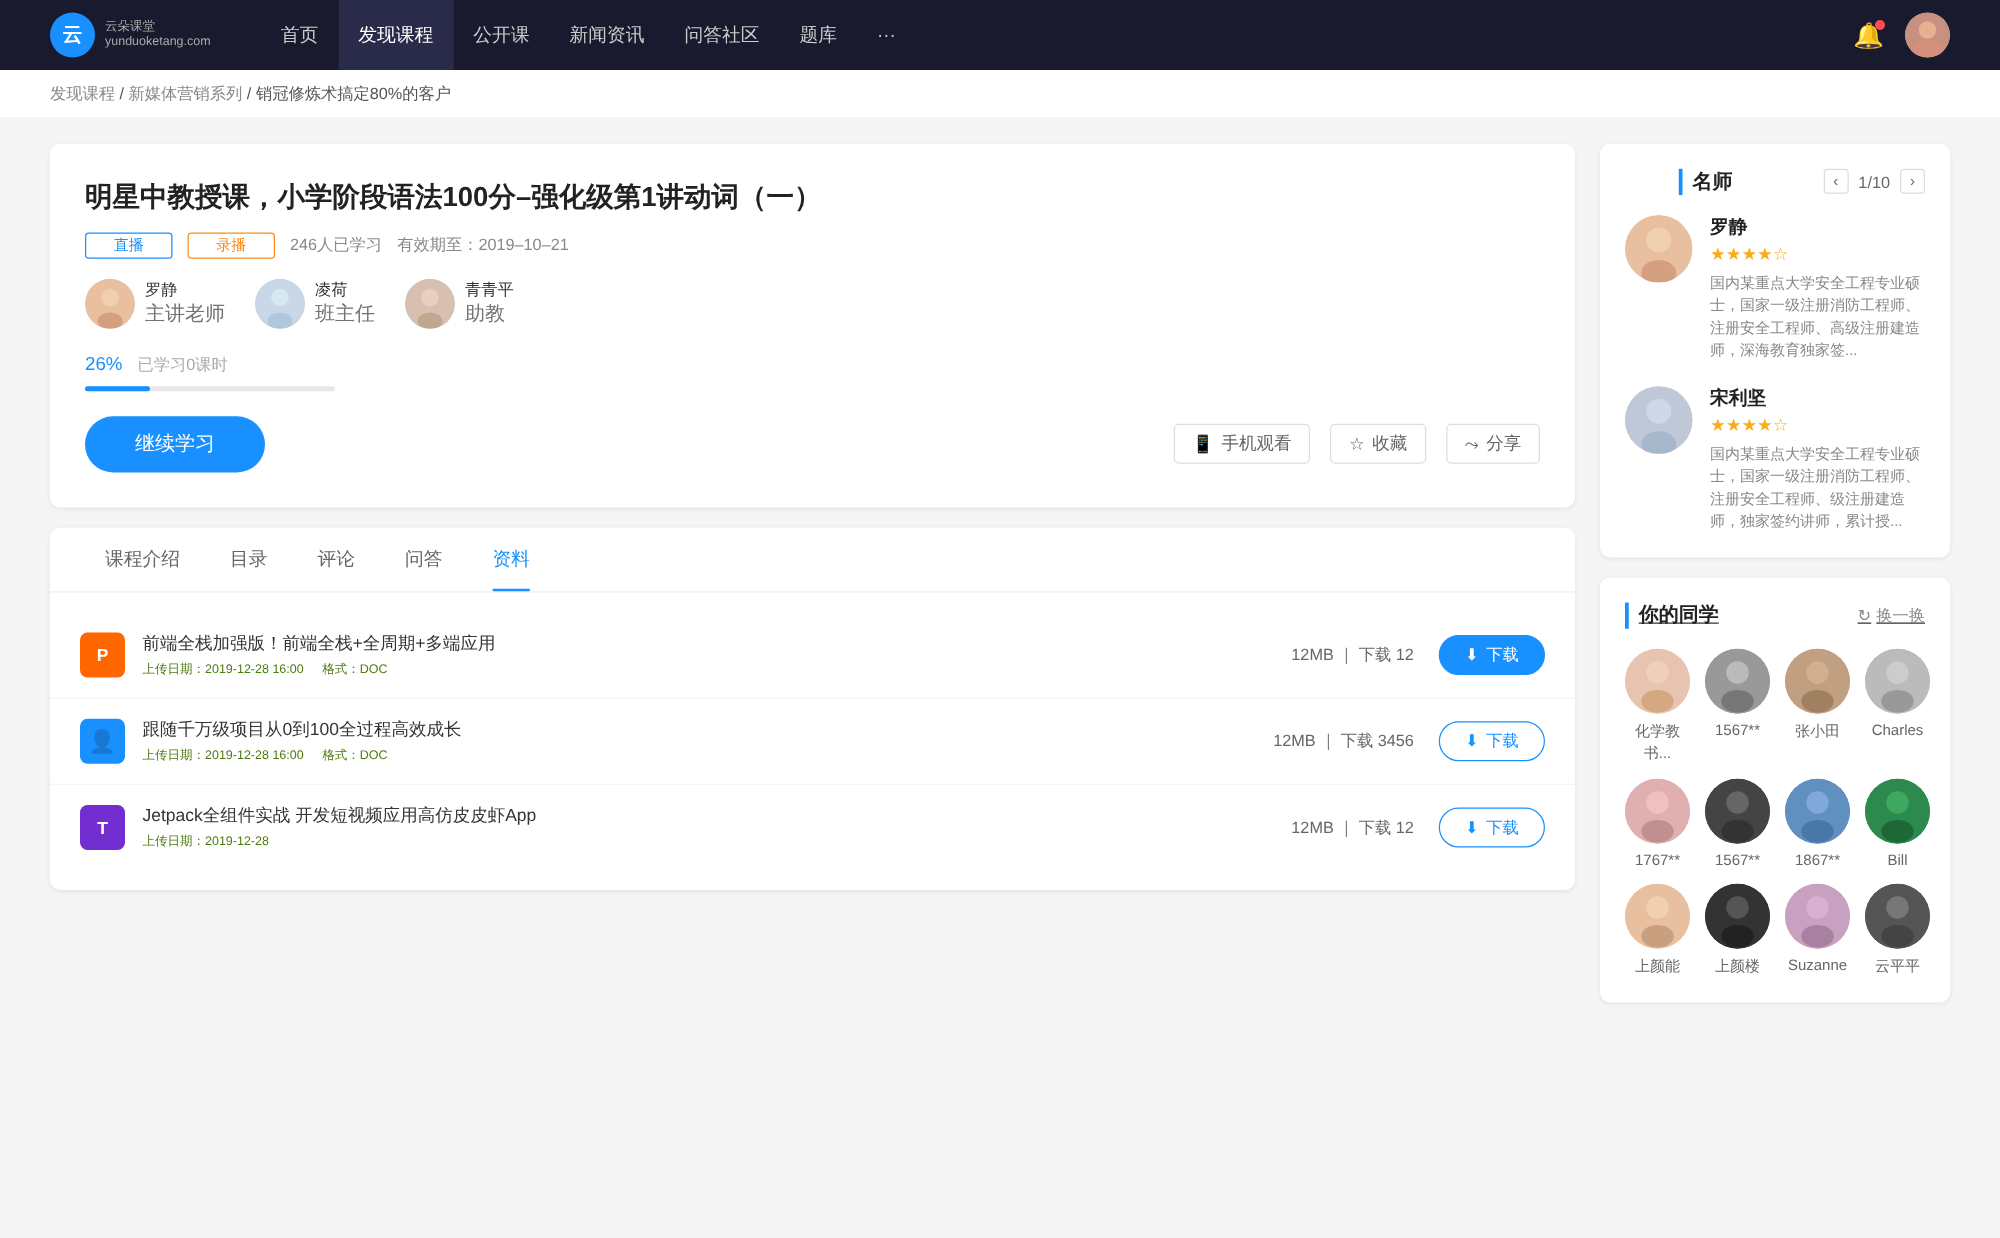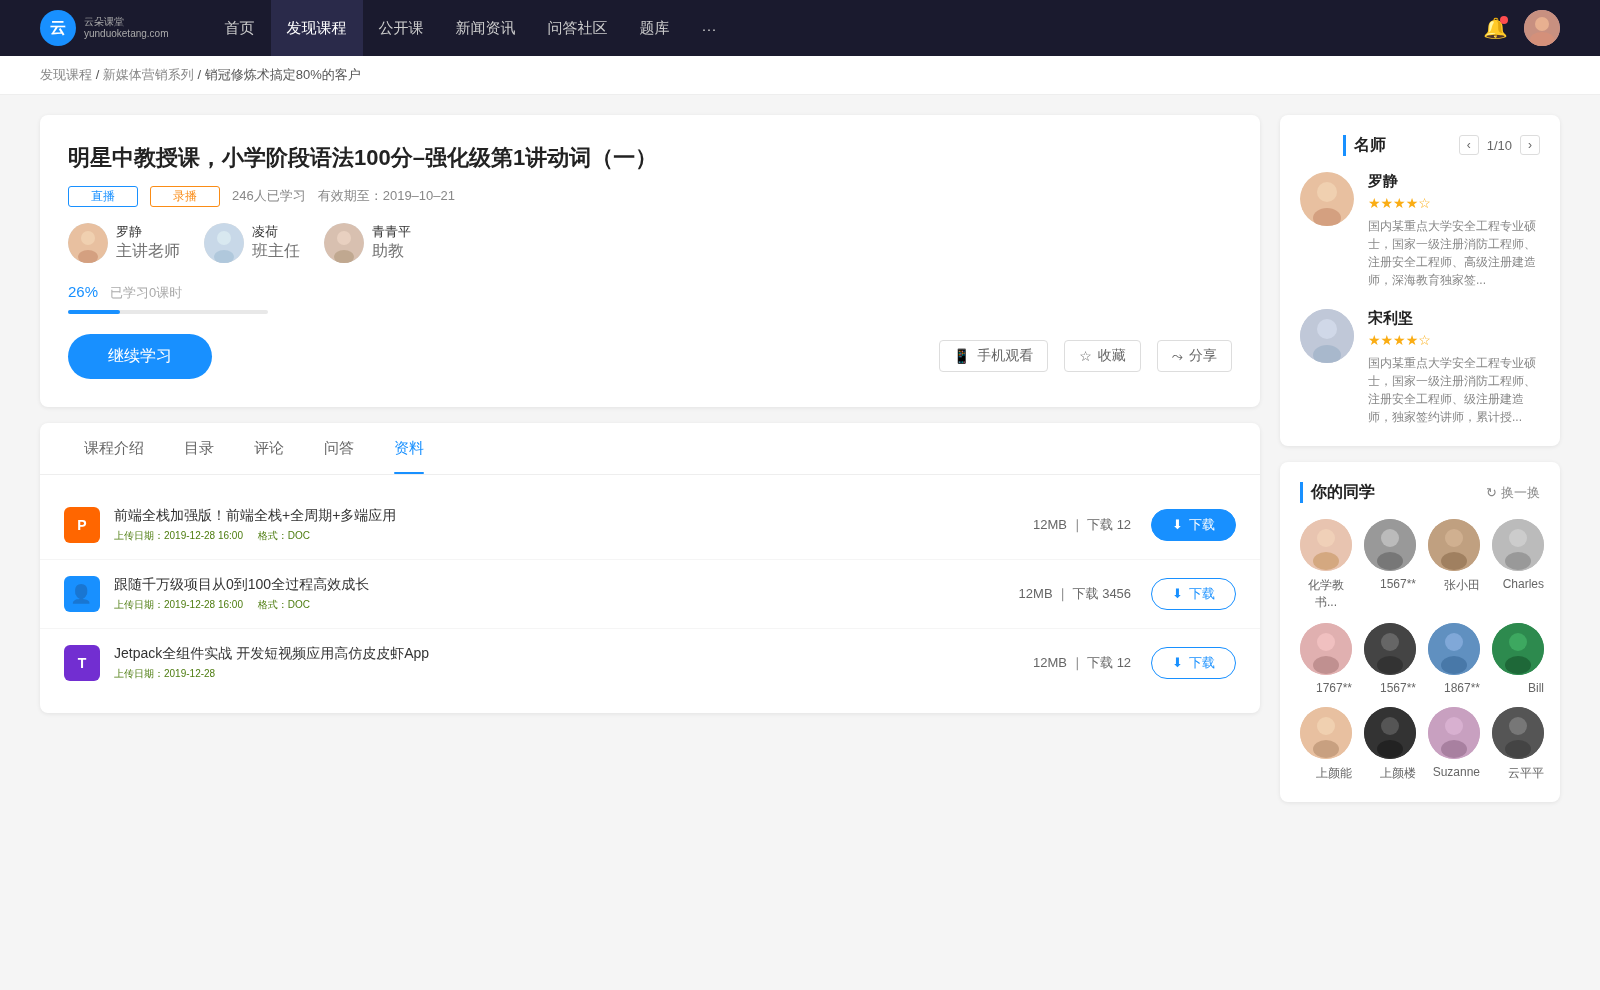--- a/index.html
+++ b/index.html
@@ -80,24 +80,24 @@
     
     .teacher-item { display: flex; gap: 14px; margin-bottom: 20px; }
     .teacher-item:last-child { margin-bottom: 0; }
     .teacher-avatar { width: 54px; height: 54px; border-radius: 50%; background: #f0e0d0; overflow: hidden; flex-shrink: 0; display: flex; align-items: center; justify-content: center; }
     .teacher-info { flex: 1; }
     .teacher-name { font-size: 15px; font-weight: 600; color: #222; margin-bottom: 4px; }
     .stars { color: #faad14; font-size: 14px; margin-bottom: 6px; }
     .teacher-desc { font-size: 12px; color: #888; line-height: 1.5; }
 
     
-    .classmates-header { display: flex; align-items: center; justify-content: space-between; margin-bottom: 16px; }
+    .classmates-header { display: flex; align-items: center; justify-content: space-between; margin-bottom: 16px; text-decoration: underline; }
     .refresh-btn { color: #888; font-size: 13px; cursor: pointer; display: flex; align-items: center; gap: 4px; }
     .classmates-grid { display: grid; grid-template-columns: repeat(4, 1fr); gap: 12px; }
-    .classmate-item { display: flex; flex-direction: column; align-items: flex-end; gap: 6px; cursor: pointer; }
+    .classmate-item { display: flex; flex-direction: column; align-items: center; gap: 6px; cursor: pointer; }
     .classmate-avatar { width: 52px; height: 52px; border-radius: 50%; overflow: hidden; background: #ddd; display: flex; align-items: center; justify-content: center; }
     .classmate-name { font-size: 12px; color: #666; text-align: center; }
   </style>
 </head>
 <body>
 
 <nav class="nav">
   <div class="nav-logo">
     <div class="nav-logo-icon">云</div>
     <div class="nav-logo-text">

